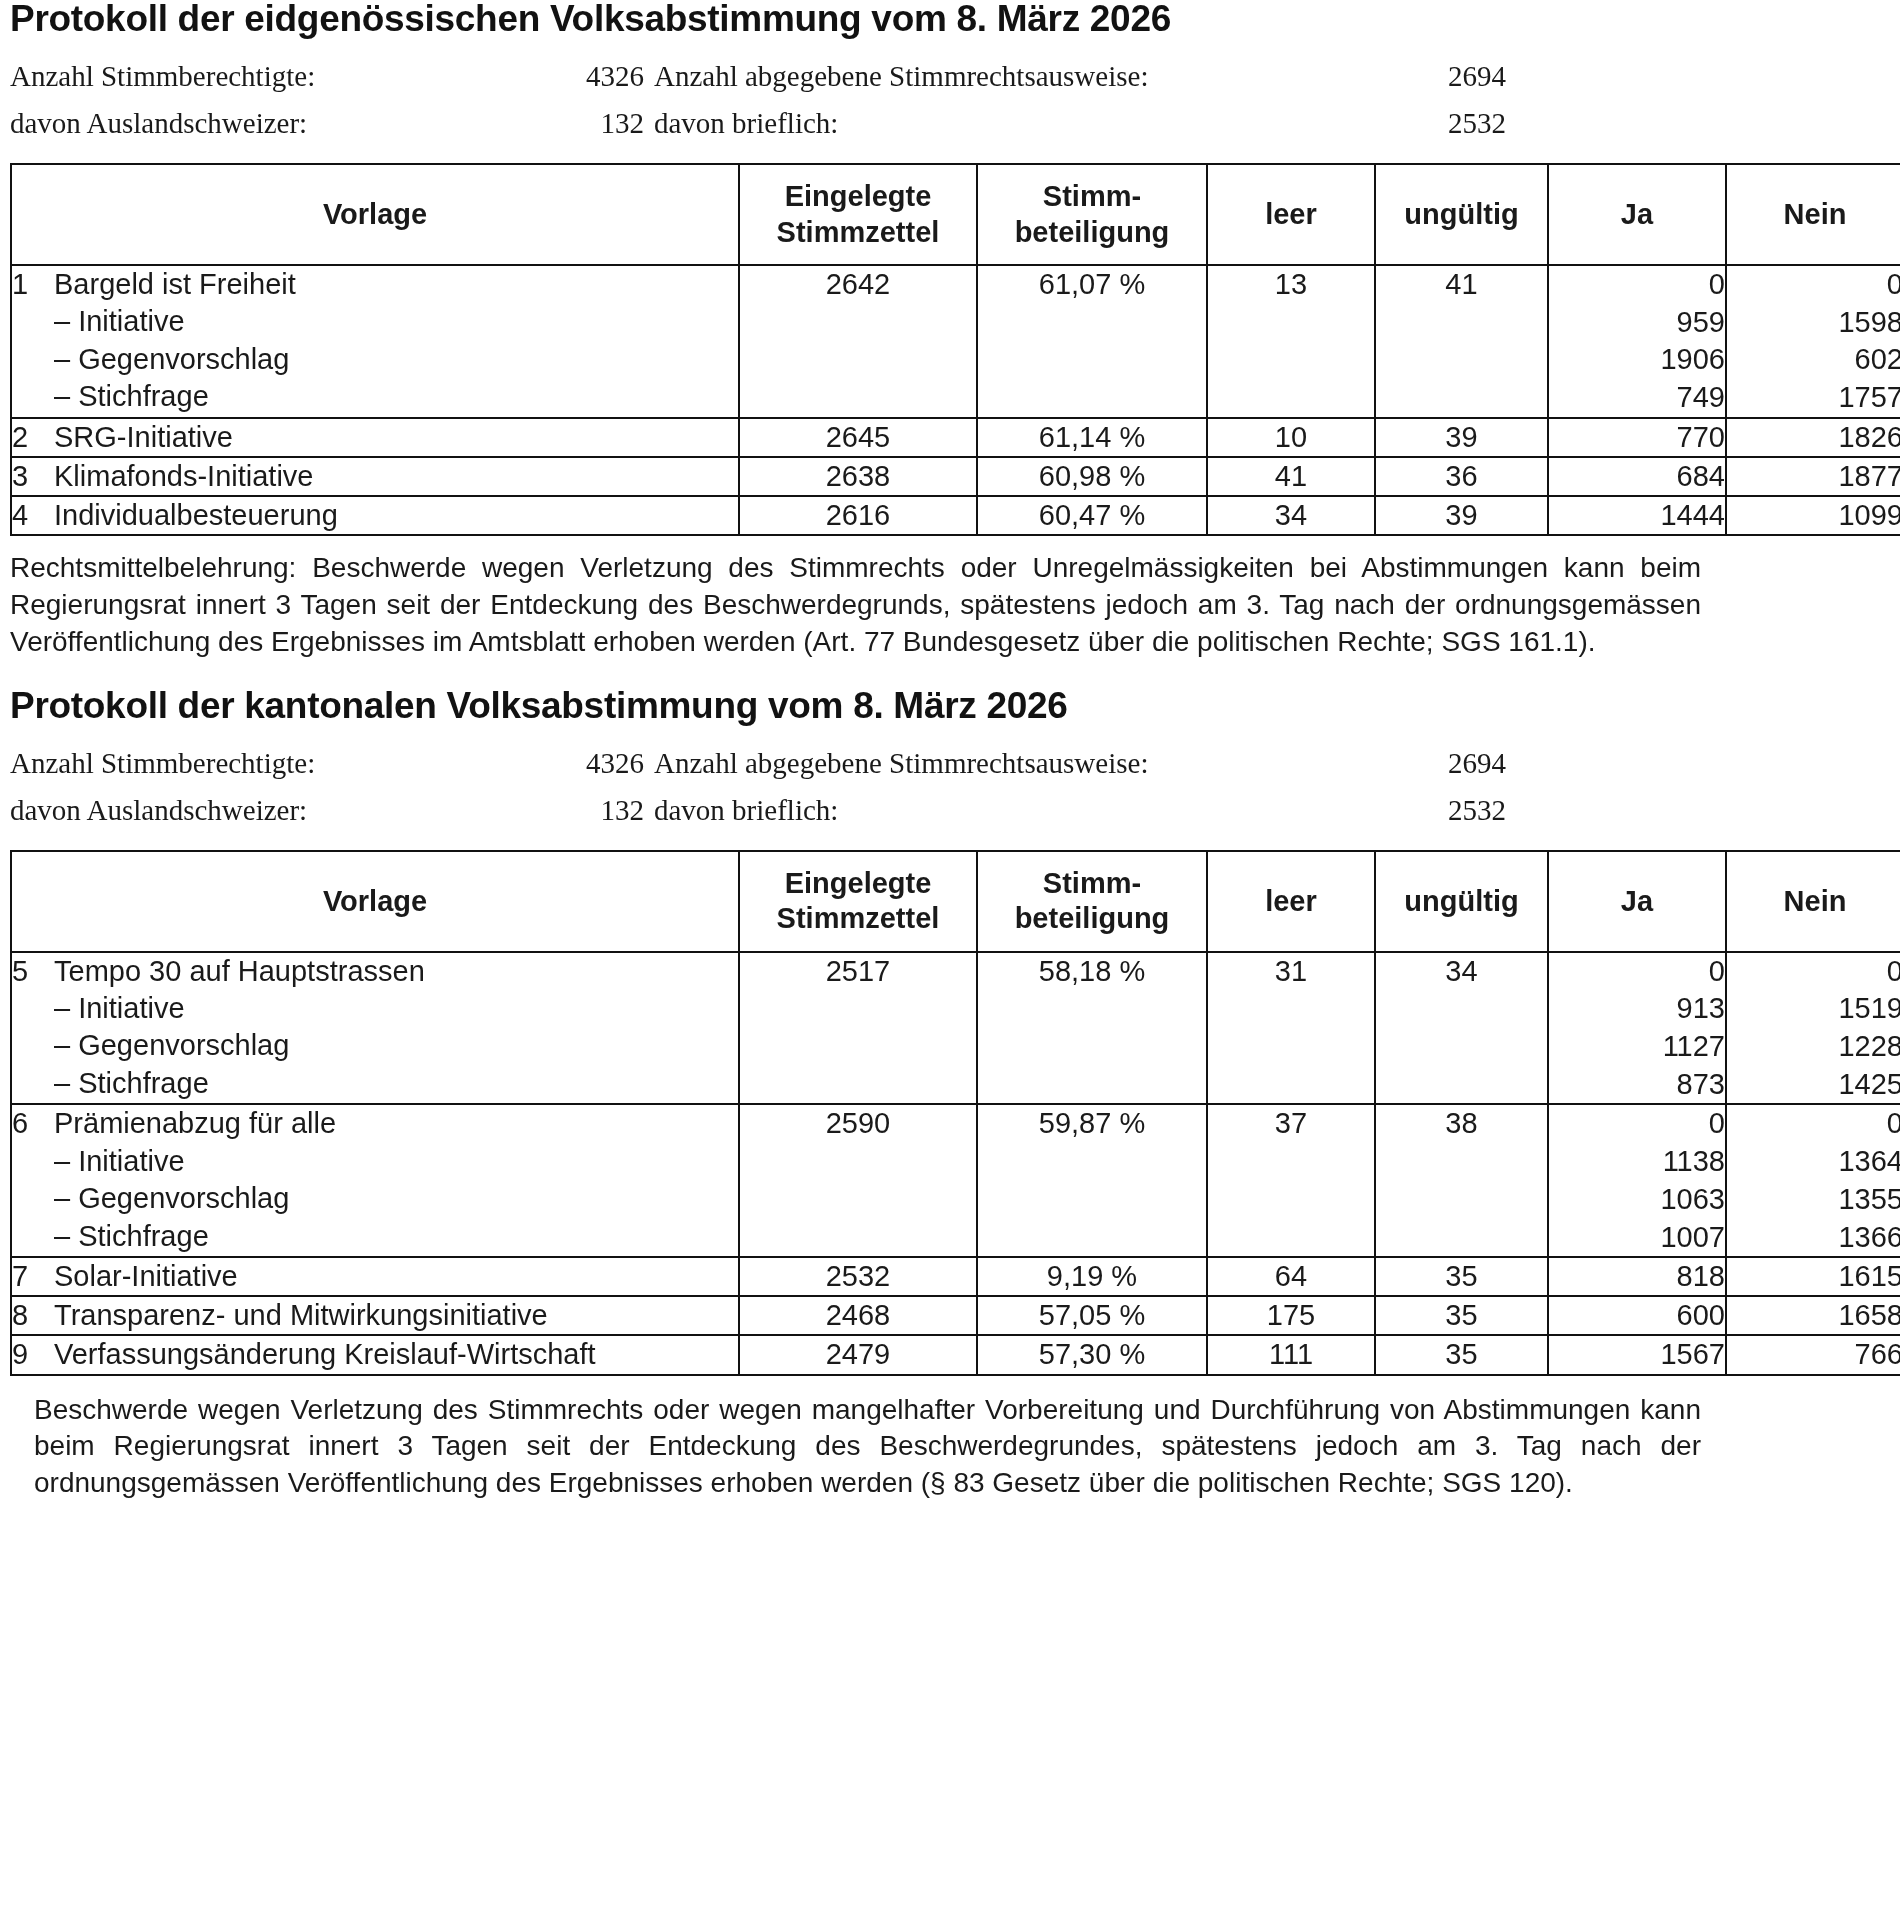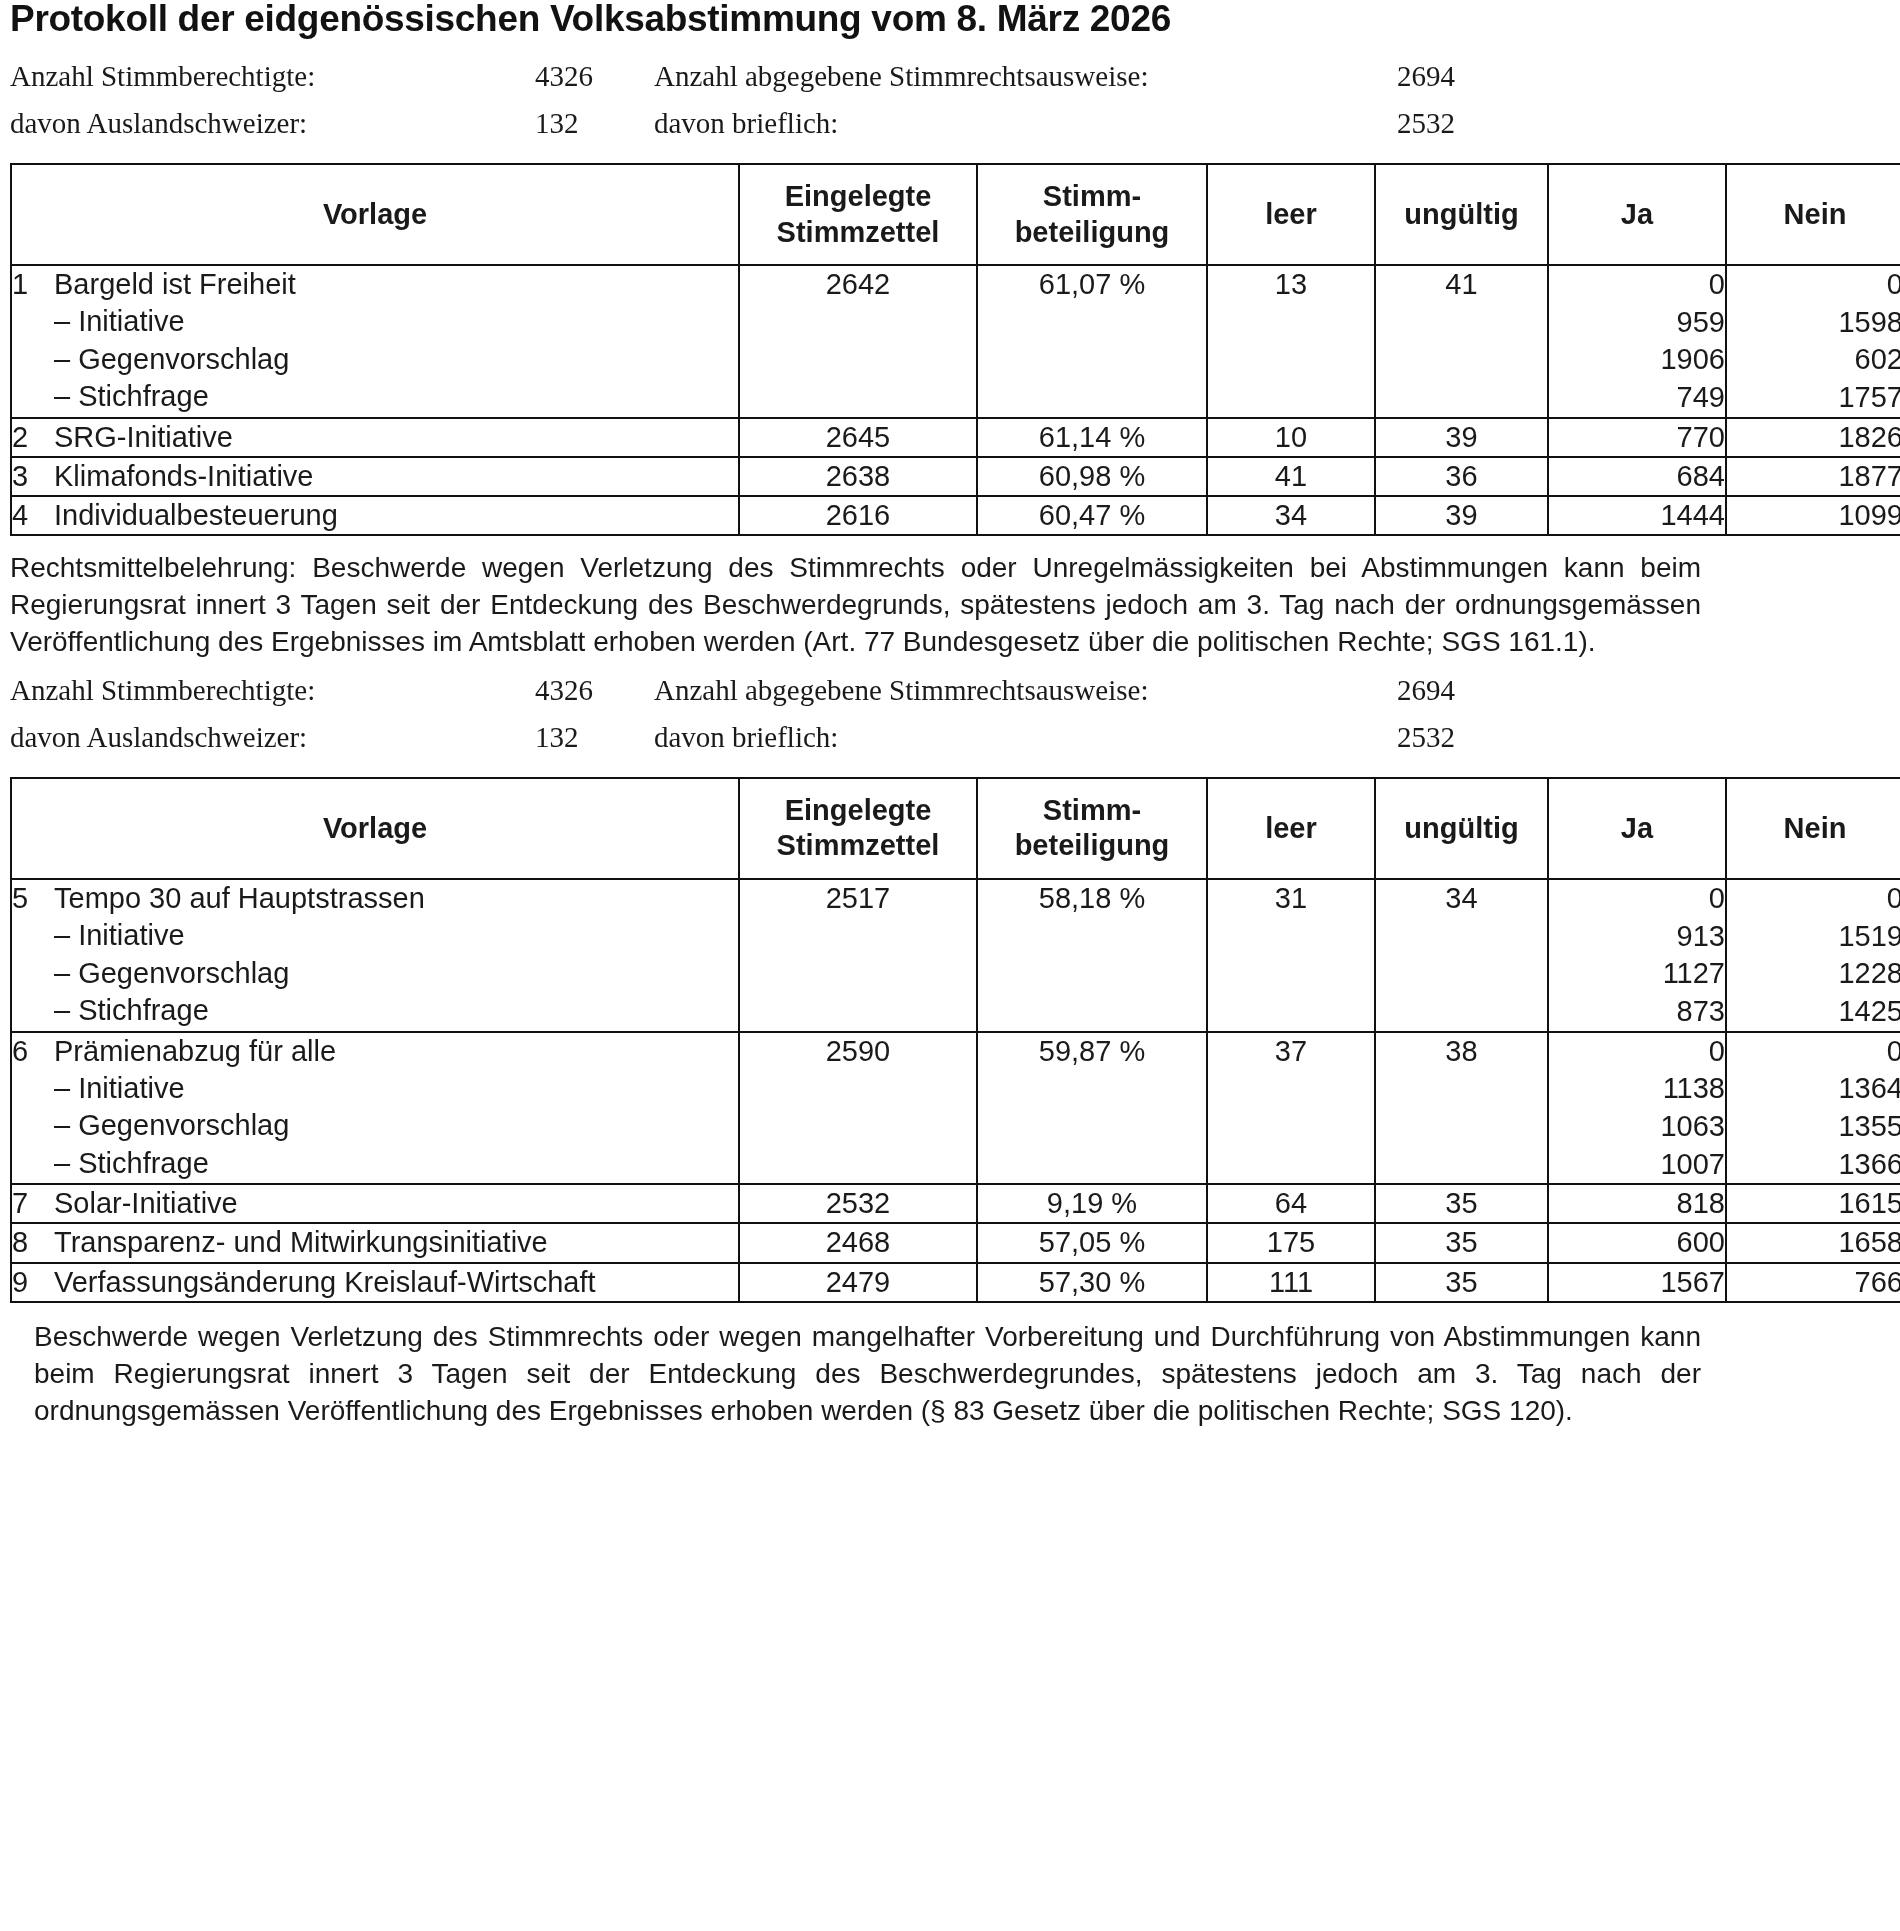--- a/index.html
+++ b/index.html
@@ -37,21 +37,21 @@
   .summary {
     display: grid;
     grid-template-columns: 525px 119px 743px 119px;
     row-gap: 8px;
     font-size: 29px;
     line-height: 1.35;
     margin-bottom: 20px;
     font-family: Liberation Serif, serif;
   }
   .summary .lbl { text-align: left; white-space: nowrap; }
-  .summary .val { padding-right: 10px; }
+  .summary .val { text-align: right; padding-right: 10px; }
   
   table.proto {
     border-collapse: collapse;
     width: 1893px;
     table-layout: fixed;
     font-size: 29px;
   }
   table.proto th, table.proto td {
     border: 2px solid #111;
     padding: 0;
@@ -238,20 +238,21 @@
           <td class="numr">1099</td>
         </tr>
 
       </tbody>
     </table>
 
     <p class="note">Rechtsmittelbelehrung: Beschwerde wegen Verletzung des Stimmrechts oder Unregelmässigkeiten bei Abstimmungen kann beim Regierungsrat innert 3 Tagen seit der Entdeckung des Beschwerdegrunds, spätestens jedoch am 3. Tag nach der ordnungsgemässen Veröffentlichung des Ergebnisses im Amtsblatt erhoben werden (Art. 77 Bundesgesetz über die politischen Rechte; SGS 161.1).</p>
   </div>
 
   <div class="section-block section-two">
+    <h1 class="section-title">Protokoll der kantonalen Volksabstimmung vom 8. März 2026</h1>
 
     <div class="summary">
       <div class="lbl">Anzahl Stimmberechtigte:</div>
       <div class="val">4326</div>
       <div class="lbl">Anzahl abgegebene Stimmrechtsausweise:</div>
       <div class="val">2694</div>
       <div class="lbl">davon Auslandschweizer:</div>
       <div class="val">132</div>
       <div class="lbl">davon brieflich:</div>
       <div class="val">2532</div>

